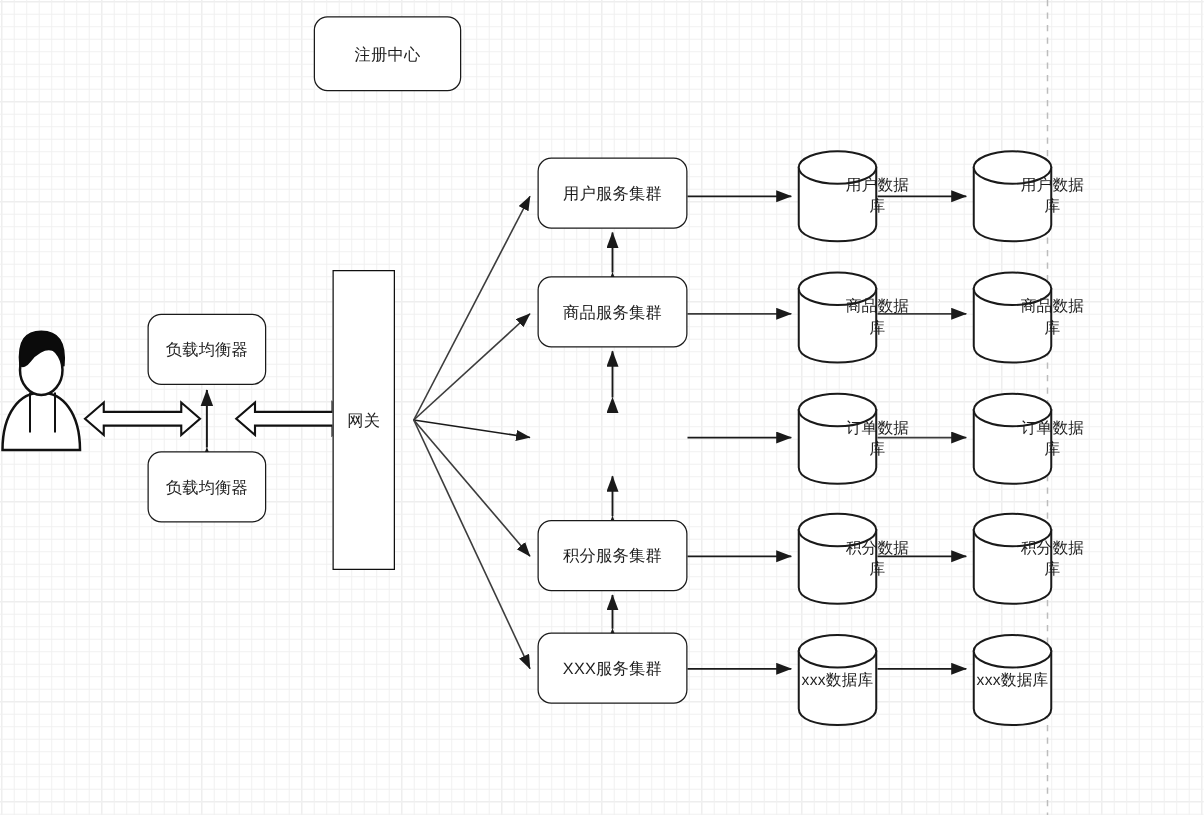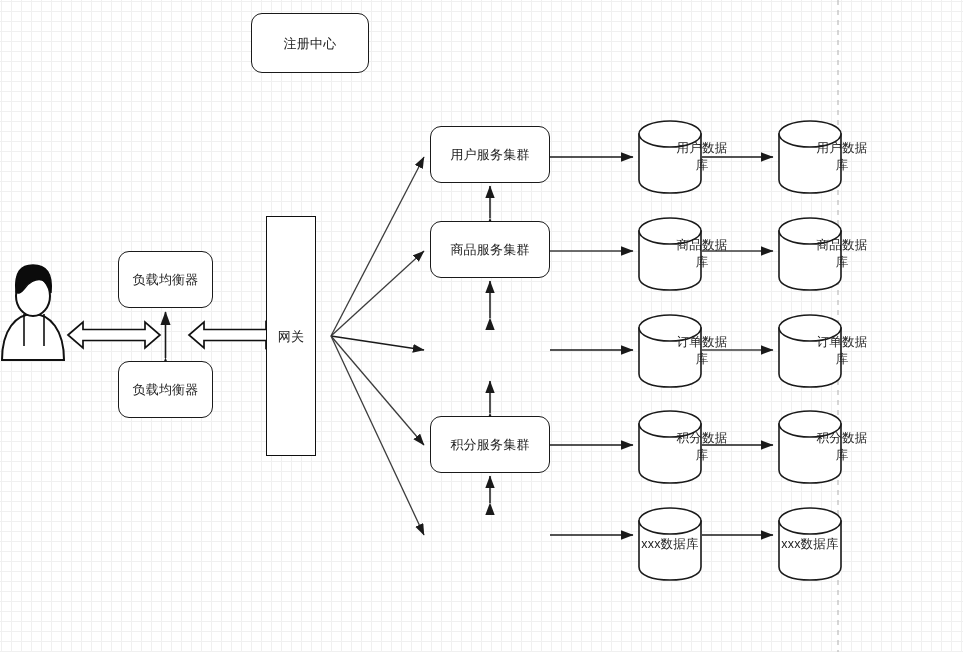--- a/index.html
+++ b/index.html
@@ -198,20 +198,23 @@
 
   <div class="node rounded-box" style="left:430px; top:221px; width:120px; height:57px;">
     <span>商品服务集群</span>
   </div>
   <div class="node rounded-box" style="left:430px; top:126px; width:120px; height:57px;">
     <span>用户服务集群</span>
   </div>
   <div class="node rounded-box" style="left:430px; top:416px; width:120px; height:57px;">
     <span>积分服务集群</span>
   </div>
+  <div class="node rounded-box" style="left:430px; top:506px; width:120px; height:57px;">
+    <span>XXX服务集群</span>
+  </div>
 
   <div class="db-label narrow" style="left:639px; top:137px; height:40px;">
     <span>用户数据库</span>
   </div>
   <div class="db-label narrow" style="left:639px; top:234px; height:40px;">
     <span>商品数据库</span>
   </div>
   <div class="db-label narrow" style="left:639px; top:331px; height:40px;">
     <span>订单数据库</span>
   </div>

